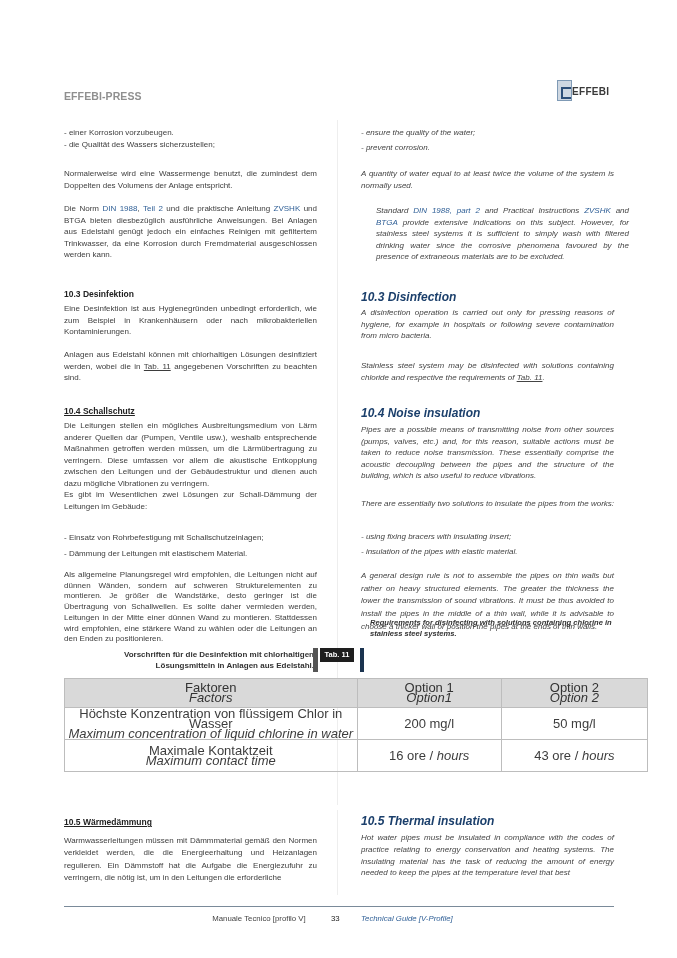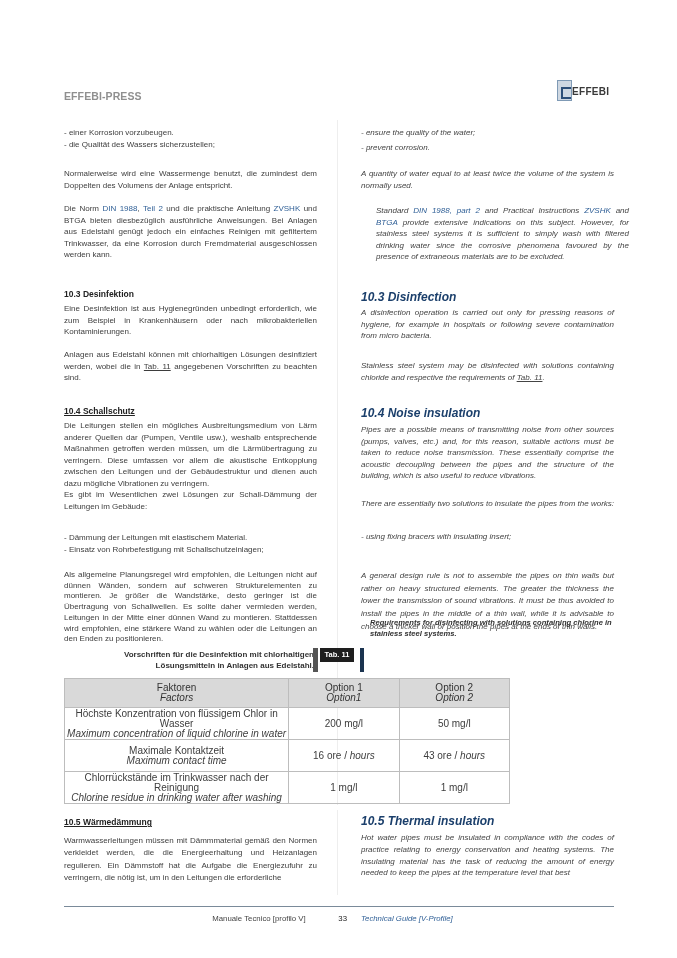--- a/index.html
+++ b/index.html
@@ -19,28 +19,28 @@
   p { margin: 0; }
   .link { color: #2f5f96; }
   .ul { text-decoration: underline; }
   .h-de { font-weight: bold; font-size: 8.5px; color: #222; }
   .h-en { font-weight: bold; font-style: italic; font-size: 12px; color: #1b3f6b; }
   .cap-de { left: 64px; width: 250px; top: 649px; font-size: 8px; line-height: 11px; font-weight: bold; color: #333; text-align: right; }
   .cap-bar-l { left: 313px; top: 648px; width: 5px; height: 24px; background: #555; }
   .cap-tab { left: 320px; top: 648px; width: 34px; height: 14px; background: #1e1e1e; color: #fff; font-size: 7.5px; font-weight: bold; text-align: center; line-height: 14px; }
   .cap-bar-r { left: 360px; top: 648px; width: 4px; height: 24px; background: #1b3450; }
   .cap-en { left: 370px; width: 250px; top: 617px; font-size: 7.6px; line-height: 11px; font-weight: bold; font-style: italic; color: #333; }
-  table.t { position: absolute; left: 64px; top: 678px; width: 446px; border-collapse: collapse; font-size: 10px; color: #3d3d3d; }
+  table.t { position: absolute; left: 64px; top: 678px; width: 584px; border-collapse: collapse; font-size: 13px; color: #3d3d3d; }
   table.t th, table.t td { border: 1px solid #bdbdbd; text-align: center; padding: 0; }
   table.t th { background: #d9d9d9; font-weight: normal; height: 28px; line-height: 10px; color: #333; }
   table.t td { height: 31px; line-height: 10px; }
   .it { font-style: italic; }
   .hrule { left: 64px; top: 906px; width: 550px; height: 1px; background: #7a8a99; }
   .foot-de { left: 200px; top: 914px; width: 118px; text-align: center; font-size: 7.8px; color: #444; }
-  .foot-pg { left: 331px; top: 914px; width: 16px; text-align: right; font-size: 7.8px; color: #222; }
+  .foot-pg { left: 331px; top: 914px; width: 16px; text-align: left; font-size: 7.8px; color: #222; }
   .foot-en { left: 361px; top: 914px; font-size: 7.8px; color: #2f5f96; font-style: italic; }
 </style>
 </head>
 <body>
 
 <div class="abs brand">EFFEBI-PRESS</div>
 <div class="abs logo">
   <div class="logo-box">
       <div class="logo-g"></div>
     </div>
@@ -62,22 +62,22 @@
 <div class="abs col de h-de" style="top:289px;">10.3  Desinfektion</div>
 <div class="abs col de" style="top:303px;">Eine Desinfektion ist aus Hygienegründen unbedingt erforderlich, wie zum Beispiel in Krankenhäusern oder nach mikrobakteriellen Kontaminierungen.</div>
 <div class="abs col de" style="top:349px;">
   <span>Anlagen aus Edelstahl können mit chlorhaltigen Lösungen desinfiziert werden, wobei die in </span><span class="ul">Tab. 11</span><span> angegebenen Vorschriften zu beachten sind.</span>
 </div>
 
 <div class="abs col de h-de" style="top:406px;text-decoration:underline;">10.4  Schallschutz</div>
 <div class="abs col de" style="top:420px;">Die Leitungen stellen ein mögliches Ausbreitungsmedium von Lärm anderer Quellen dar (Pumpen, Ventile usw.), weshalb entsprechende Maßnahmen getroffen werden müssen, um die Lärmübertragung zu verringern. Diese umfassen vor allem die akustische Entkopplung zwischen den Leitungen und der Gebäudestruktur und dienen auch dazu mögliche Vibrationen zu verringern.</div>
 <div class="abs col de" style="top:489px;">Es gibt im Wesentlichen zwei Lösungen zur Schall-Dämmung der Leitungen im Gebäude:</div>
 <div class="abs col de" style="top:532px;">
+  <p style="margin-bottom:4px;">- Einsatz von Rohrbefestigung mit Schallschutzeinlagen;</p>
   <p>- Dämmung der Leitungen mit elastischem Material.</p>
-  <p style="margin-bottom:4px;">- Einsatz von Rohrbefestigung mit Schallschutzeinlagen;</p>
 </div>
 <div class="abs col de" style="top:570px; line-height:10.7px;">Als allgemeine Planungsregel wird empfohlen, die Leitungen nicht auf dünnen Wänden, sondern auf schweren Strukturelementen zu montieren. Je größer die Wandstärke, desto geringer ist die Übertragung von Schallwellen. Es sollte daher vermieden werden, Leitungen in der Mitte einer dünnen Wand zu montieren. Stattdessen wird empfohlen, eine stärkere Wand zu wählen oder die Leitungen an den Enden zu positionieren.</div>
 
 <div class="abs col en" style="top:127px;">
   <p style="margin-bottom:3px;">- ensure the quality of the water;</p>
   <p>- prevent corrosion.</p>
 </div>
 <div class="abs col en" style="top:168px;">A quantity of water equal to at least twice the volume of the system is normally used.</div>
 <div class="abs col en" style="top:205px;margin-left:15px;">
   <span>Standard </span><span class="link">DIN 1988, part 2</span><span> and Practical Instructions </span><span class="link">ZVSHK</span><span> and </span><span class="link">BTGA</span><span> provide extensive indications on this subject. However, for stainless steel systems it is sufficient to simply wash with filtered drinking water since the corrosive phenomena favoured by the presence of extraneous materials are to be excluded.</span>
@@ -87,20 +87,21 @@
 <div class="abs col en" style="top:307px;">A disinfection operation is carried out only for pressing reasons of hygiene, for example in hospitals or following severe contamination from micro bacteria.</div>
 <div class="abs col en" style="top:360px;">
   <span>Stainless steel system may be disinfected with solutions containing chloride and respective the requirements of </span><span class="ul">Tab. 11</span><span>.</span>
 </div>
 
 <div class="abs col en h-en" style="top:408px;">10.4  Noise insulation</div>
 <div class="abs col en" style="top:424px;">Pipes are a possible means of transmitting noise from other sources (pumps, valves, etc.) and, for this reason, suitable actions must be taken to reduce noise transmission. These essentially comprise the acoustic decoupling between the pipes and the structure of the building, which is also useful to reduce vibrations.</div>
 <div class="abs col en" style="top:498px;">There are essentially two solutions to insulate the pipes from the works:</div>
 <div class="abs col en" style="top:531px;">
   <p style="margin-bottom:3px;">- using fixing bracers with insulating insert;</p>
+  <p>- insulation of the pipes with elastic material.</p>
 </div>
 <div class="abs col en" style="top:570px; line-height:12.7px;">A general design rule is not to assemble the pipes on thin walls but rather on heavy structured elements. The greater the thickness the lower the transmission of sound vibrations. It must be thus avoided to install the pipes in the middle of a thin wall, while it is advisable to choose a thicker wall or position the pipes at the ends of thin walls.</div>
 
 <div class="abs cap-de">Vorschriften für die Desinfektion mit chlorhaltigen Lösungsmitteln in Anlagen aus Edelstahl.</div>
 <div class="abs cap-bar-l"></div>
 <div class="abs cap-tab">Tab. 11</div>
 <div class="abs cap-bar-r"></div>
 <div class="abs cap-en">Requirements for disinfecting with solutions containing chlorine in stainless steel systems.</div>
 
 <table class="t">
@@ -118,25 +119,20 @@
   <tr>
     <td><span>Höchste Konzentration von flüssigem Chlor in Wasser</span><br><span class="it">Maximum concentration of liquid chlorine in water</span></td>
     <td>200 mg/l</td>
     <td>50 mg/l</td>
   </tr>
   <tr>
     <td><span>Maximale Kontaktzeit</span><br><span class="it">Maximum contact time</span></td>
     <td><span>16 ore / </span><span class="it">hours</span></td>
     <td><span>43 ore / </span><span class="it">hours</span></td>
   </tr>
-  <tr>
-    <td><span>Chlorrückstände im Trinkwasser nach der Reinigung</span><br><span class="it">Chlorine residue in drinking water after washing</span></td>
-    <td>1 mg/l</td>
-    <td>1 mg/l</td>
-  </tr>
 </tbody>
   </table>
 
 <div class="abs col de h-de" style="top:817px;text-decoration:underline;">10.5  Wärmedämmung</div>
 <div class="abs col de" style="top:835px; line-height:12.3px;">Warmwasserleitungen müssen mit Dämmmaterial gemäß den Normen verkleidet werden, die die Energieerhaltung und Heizanlagen regulieren. Ein Dämmstoff hat die Aufgabe die Energiezufuhr zu verringern, die nötig ist, um in den Leitungen die erforderliche</div>
 <div class="abs col en h-en" style="top:816px;">10.5  Thermal insulation</div>
 <div class="abs col en" style="top:832px; line-height:11.8px;">Hot water pipes must be insulated in compliance with the codes of practice relating to energy conservation and heating systems. The insulating material has the task of reducing the amount of energy needed to keep the pipes at the temperature level that best</div>
 
 <div class="abs hrule"></div>
 <div class="abs foot-de">Manuale Tecnico [profilo V]</div>

